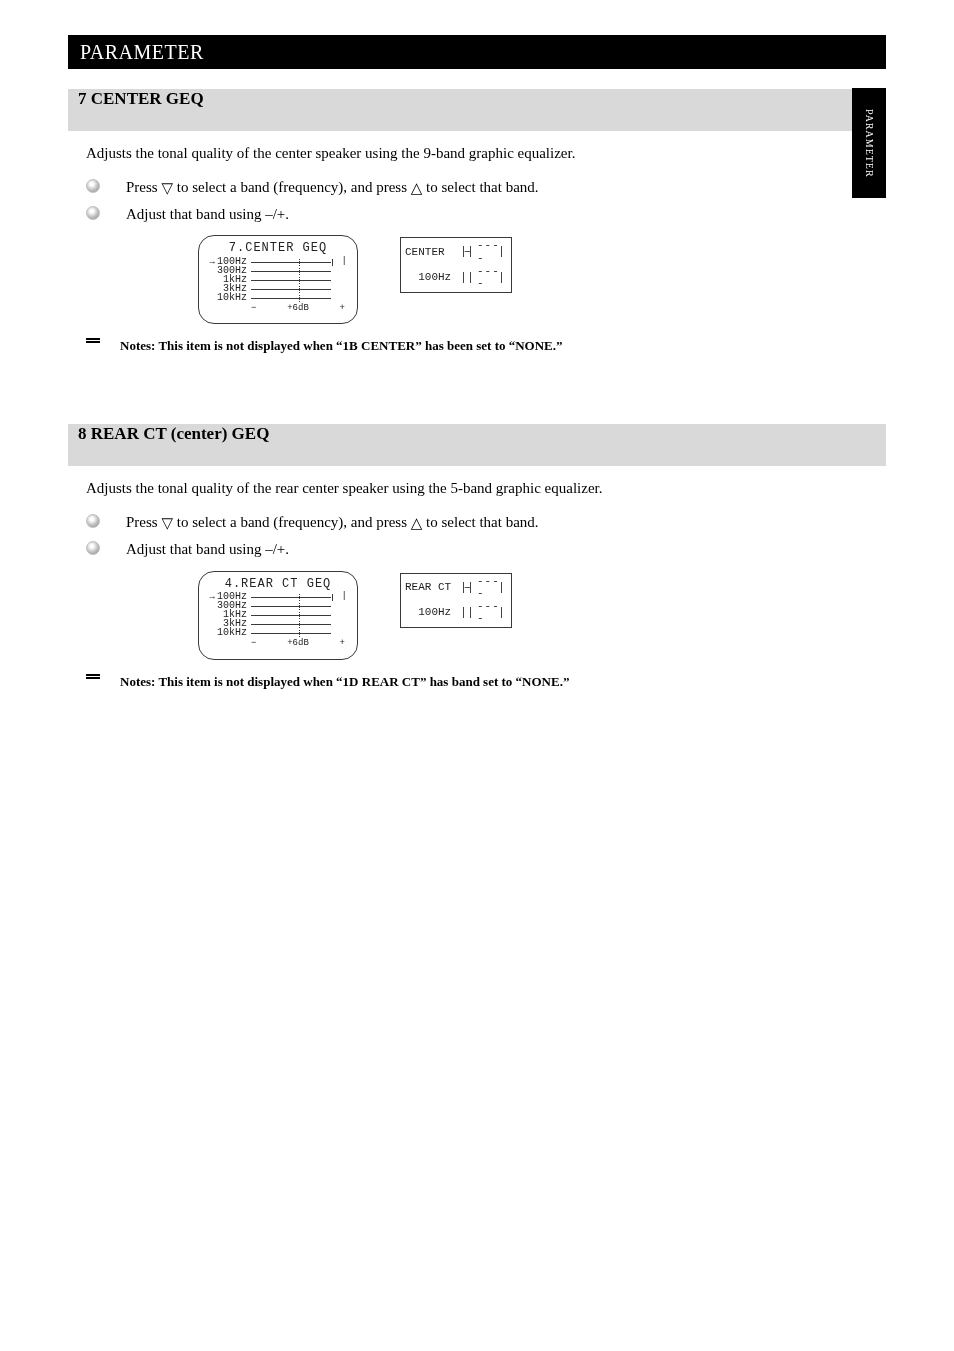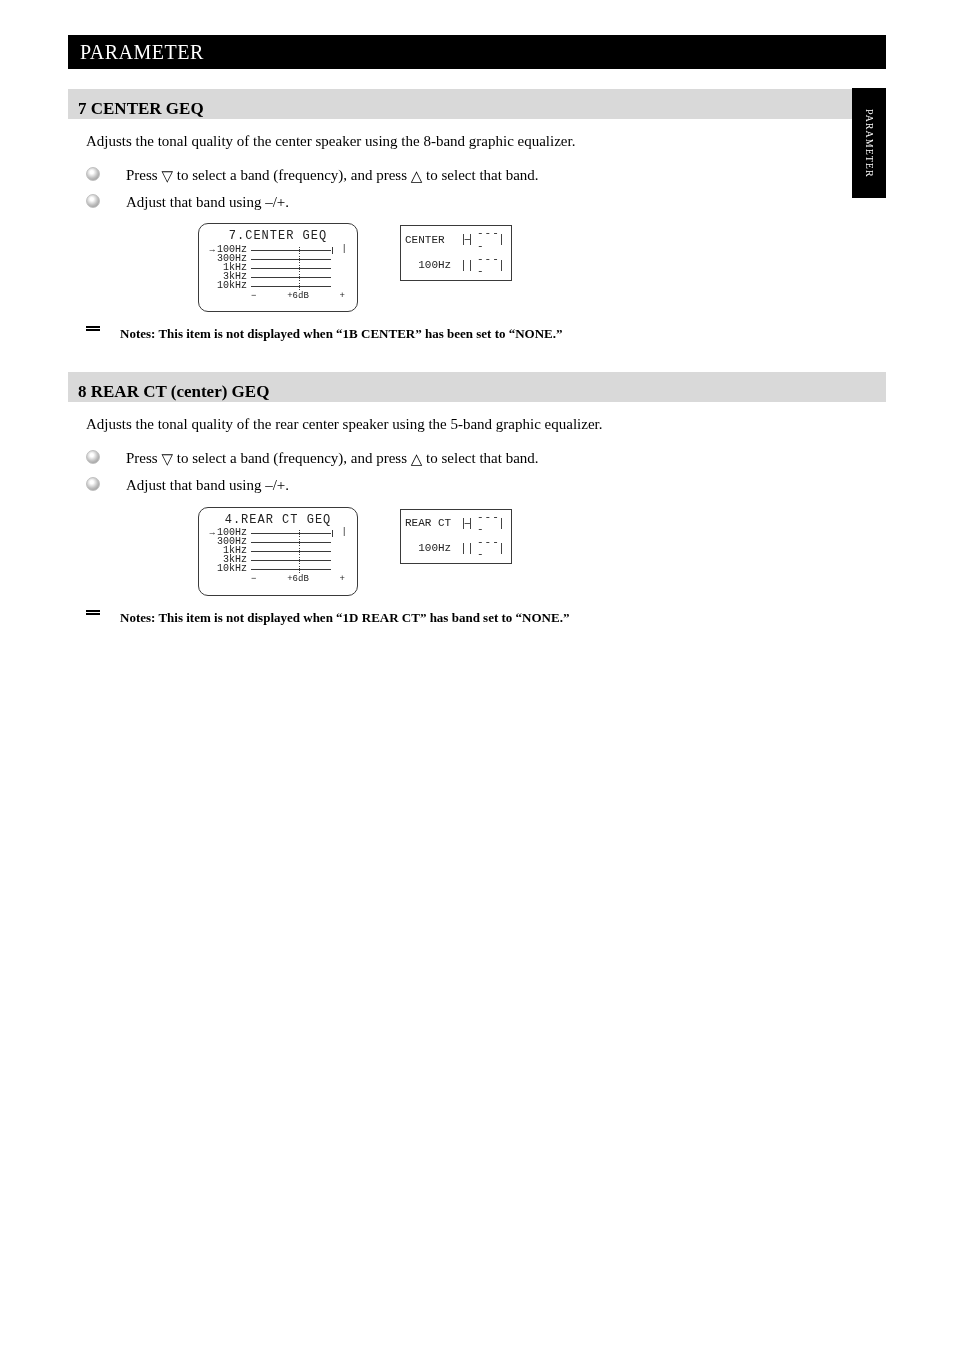--- a/index.html
+++ b/index.html
@@ -1,27 +1,27 @@
 <!DOCTYPE html>
 <html><head>
 <meta charset="utf-8">
 <style>
   * { box-sizing: border-box; margin: 0; padding: 0; }
   html, body { width: 954px; background: #fff; font-family: "Times New Roman", Times, serif; color: #000; }
   .page { width: 954px; padding: 35px 68px 50px 68px; position: relative; }
   .black-bar { background: #000; color: #fff; height: 34px; display: flex; align-items: center; padding-left: 12px; font-size: 20px; letter-spacing: 0.5px; }
   .side-tab { position: absolute; top: 88px; right: 68px; width: 34px; height: 110px; background: #000; color: #fff; font-size: 10px; writing-mode: vertical-rl; text-orientation: mixed; display: flex; align-items: center; justify-content: center; letter-spacing: 1px; padding: 4px 0; }
-  .section-bar { background: #d9d9d9; height: 30px; display: flex; align-items: flex-end; padding-left: 10px; font-size: 17px; font-weight: bold; margin-top: 20px; }
+  .section-bar { background: #d9d9d9; height: 42px; display: flex; align-items: flex-start; padding-left: 10px; font-size: 17px; font-weight: bold; margin-top: 20px; }
   .section-bar.first { margin-top: 20px; }
   .sec-block { margin-top: 12px; padding-left: 18px; font-size: 15px; line-height: 1.45; }
   .instr-line { display: flex; align-items: flex-start; margin-top: 5px; }
   .dot { width: 14px; height: 14px; border-radius: 50%; background: radial-gradient(circle at 40% 35%, #fff 0%, #fff 15%, #bfbfbf 55%, #8a8a8a 100%); border: 1px solid #bfbfbf; flex: 0 0 auto; margin-top: 2px; margin-right: 26px; }
   .tri { display: inline-block; font-size: 15px; line-height: 1; vertical-align: -1px; }
   .disp-row { display: flex; align-items: flex-start; gap: 42px; margin-top: 10px; padding-left: 130px; }
-  .bigbox { width: 160px; border: 1px solid #3a3a3a; border-radius: 10px; padding: 6px 8px 10px 8px; font-family: "Courier New", monospace; font-size: 10px; line-height: 1.05; color: #222; }
+  .bigbox { width: 160px; border: 1px solid #3a3a3a; border-radius: 16px; padding: 6px 8px 10px 8px; font-family: "Courier New", monospace; font-size: 10px; line-height: 1.05; color: #222; }
   .bigbox .title { text-align: center; font-size: 12px; letter-spacing: 1px; margin-bottom: 3px; }
   .geq-row { display: flex; align-items: center; height: 9px; }
   .geq-arrow { width: 8px; text-align: right; font-size: 9px; }
   .geq-lab { width: 34px; text-align: right; padding-right: 2px; }
   .geq-line { flex: 1; position: relative; height: 9px; }
   .geq-line::before { content: ""; position: absolute; left: 2px; right: 18px; top: 4px; border-top: 1px solid #3a3a3a; }
   .geq-center { position: absolute; left: 50%; top: 1px; height: 7px; border-left: 1px dotted #3a3a3a; }
   .geq-endtick { position: absolute; right: 16px; top: 1px; height: 7px; border-left: 1px solid #3a3a3a; }
   .geq-cap { position: absolute; right: 2px; top: -1px; font-size: 9px; }
   .geq-scale { display: flex; justify-content: space-between; padding: 0 4px 0 44px; font-size: 9px; margin-top: 1px; }
@@ -48,21 +48,21 @@
   </div>
 
   <div class="side-tab">
     <span>PARAMETER</span>
   </div>
 
   <div class="section-bar first">
     <span>7 CENTER GEQ</span>
   </div>
   <div class="sec-block">
-    <span>Adjusts the tonal quality of the center speaker using the 8-band graphic equalizer.</span>
+    <span>Adjusts the tonal quality of the center speaker using the 9-band graphic equalizer.</span>
   </div>
   <div class="sec-block">
     <div class="instr-line">
       <span class="dot"></span>
       <span>
         <span>Press </span>
         <span class="tri">▽</span>
         <span> to select a band (frequency), and press </span>
         <span class="tri">△</span>
         <span> to select that band.</span>
@@ -139,21 +139,21 @@
   <div class="notes-row">
     <div class="nicon">
         <div class="top"></div>
         <div class="bot"></div>
       </div>
     <div class="ntxt">
       <b>Notes:</b><span> This item is not displayed when “1B CENTER” has been set to “NONE.”</span>
     </div>
   </div>
 
-  <div class="section-bar" style="margin-top:30px;">
+  <div class="section-bar" style="margin-top:70px;">
     <span>8 REAR CT (center) GEQ</span>
   </div>
   <div class="sec-block">
     <span>Adjusts the tonal quality of the rear center speaker using the 5-band graphic equalizer.</span>
   </div>
   <div class="sec-block">
     <div class="instr-line">
       <span class="dot"></span>
       <span>
         <span>Press </span>

